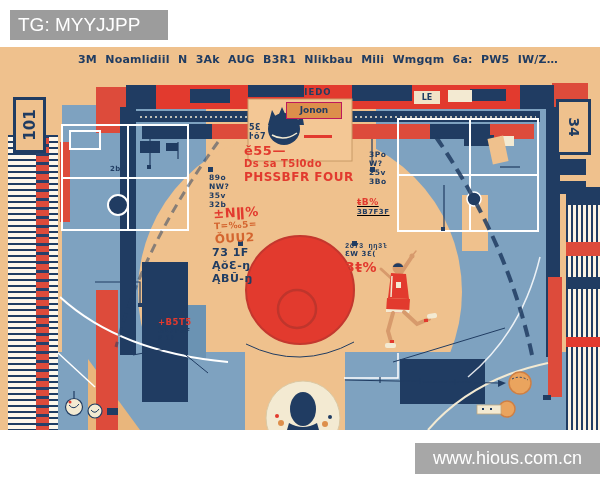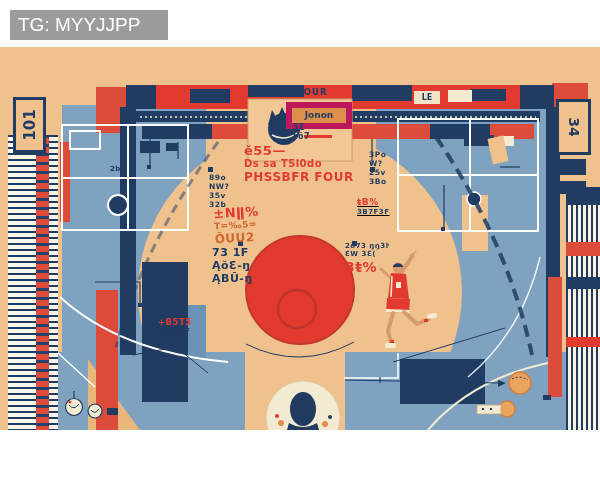--- a/index.html
+++ b/index.html
@@ -234,68 +234,85 @@
       <div class="blk" style="top:150px;height:10px;background:var(--c-red2);"></div>
     </div>
 
     <div class="corner" id="corner-left" style="left:13px;top:50px;width:27px;height:50px;font-size:15px;">
       <span>101</span>
     </div>
     <div class="corner" id="corner-right" style="left:556px;top:52px;width:29px;height:50px;font-size:14px;">
       <span>34</span>
     </div>
 
-
-    <div class="chip" style="left:297px;top:40px;font-size:8.5px;letter-spacing:1px;">FOUR</div>
-    <div class="chip" style="left:286px;top:55px;width:54px;height:15px;line-height:15px;font-size:9px;background:var(--c-orange);border:6px solid #be185d;">Jonon</div>
+    <div class="top-words">
+      <span>3M</span>
+      <span>Noamlidiil</span>
+      <span>N</span>
+      <span>3Ak</span>
+      <span>AUG</span>
+      <span>B3R1</span>
+      <span>Nlikbau</span>
+      <span>Mili</span>
+      <span>Wmgqm</span>
+      <span>6a:</span>
+      <span>PW5</span>
+      <span>IW/Z…</span>
+    </div>
+
+    <div class="chip" style="left:297px;top:40px;font-size:8.5px;letter-spacing:1px;">PIEDO</div>
+    <div class="chip" style="left:286px;top:55px;width:54px;height:15px;line-height:15px;font-size:9px;background:var(--c-orange);border:1px solid #be185d;">Jonon</div>
     <div class="chip" style="left:414px;top:44px;width:26px;height:13px;line-height:13px;font-size:8px;background:#f2e3c8;">LE</div>
 
     <div class="ann" style="left:244px;top:96px;">
       <span class="t-red" style="font-size:13px;">ĕ55—</span>
       <span class="t-red" style="font-size:10px;">Ds sa T5l0do</span>
       <span class="t-red" style="font-size:12px;">PHSSBFR FOUR</span>
     </div>
     <div class="ann" style="left:214px;top:158px;transform:rotate(-3deg);">
       <span class="t-red" style="font-size:13px;">±Nǁ%</span>
       <span class="t-orange" style="font-size:9px;">T=‰5=</span>
       <span class="t-orange" style="font-size:12px;">ŎUU2</span>
     </div>
     <div class="ann t-navy" style="left:209px;top:127px;font-size:7.5px;">
       <span>89o</span>
       <span>NW?</span>
       <span>35v</span>
       <span>32b</span>
     </div>
-    <div class="ann t-navy" style="left:249px;top:76px;font-size:8px;margin-left:44px;">
+    <div class="ann t-navy" style="left:249px;top:76px;font-size:8px;">
       <span>5Ɛ</span>
       <span>ŀŏ7</span>
     </div>
     <div class="ann t-navy" style="left:369px;top:104px;font-size:7.5px;">
       <span>3Po</span>
       <span>W?</span>
       <span>25v</span>
       <span>3Bo</span>
     </div>
     <div class="ann" style="left:357px;top:150px;text-decoration:underline;">
       <span class="t-red" style="font-size:9px;">ŧB%</span>
       <span class="t-navy" style="font-size:7px;">3B7F3F</span>
     </div>
     <div class="ann" style="left:345px;top:195px;">
-      <span class="t-navy" style="font-size:7px;">2ŏ73 ŋŋ3ŀ</span>
+      <span class="t-navy" style="font-size:7px;font-family:Liberation Mono, monospace;">2ŏ73 ŋŋ3ŀ</span>
       <span class="t-navy" style="font-size:7px;">ƐW 3Ɛ(</span>
       <span class="t-red" style="font-size:14px;">3ŧ%</span>
     </div>
     <div class="ann t-navy" style="left:212px;top:200px;font-size:11px;">
       <span>73 1F</span>
       <span>ĄŏƐ-ŋ</span>
       <span>ĄBŬ-ŋ</span>
     </div>
     <div class="ann" style="left:158px;top:270px;">
       <span class="t-red" style="font-size:8.5px;">+B5T5</span>
       <span class="t-navy" style="font-size:7px;">3B7F3F</span>
       <span class="t-navy" style="font-size:6.5px;">Ɛ 1ŀ</span>
     </div>
     <div class="ann t-navy" style="left:110px;top:118px;font-size:7px;">
       <span>2bŏ</span>
     </div>
   </div>
 
+  <div class="banner" id="site-banner">
+    <span>www.hious.com.cn</span>
+  </div>
 </div>
 
 </body></html>

